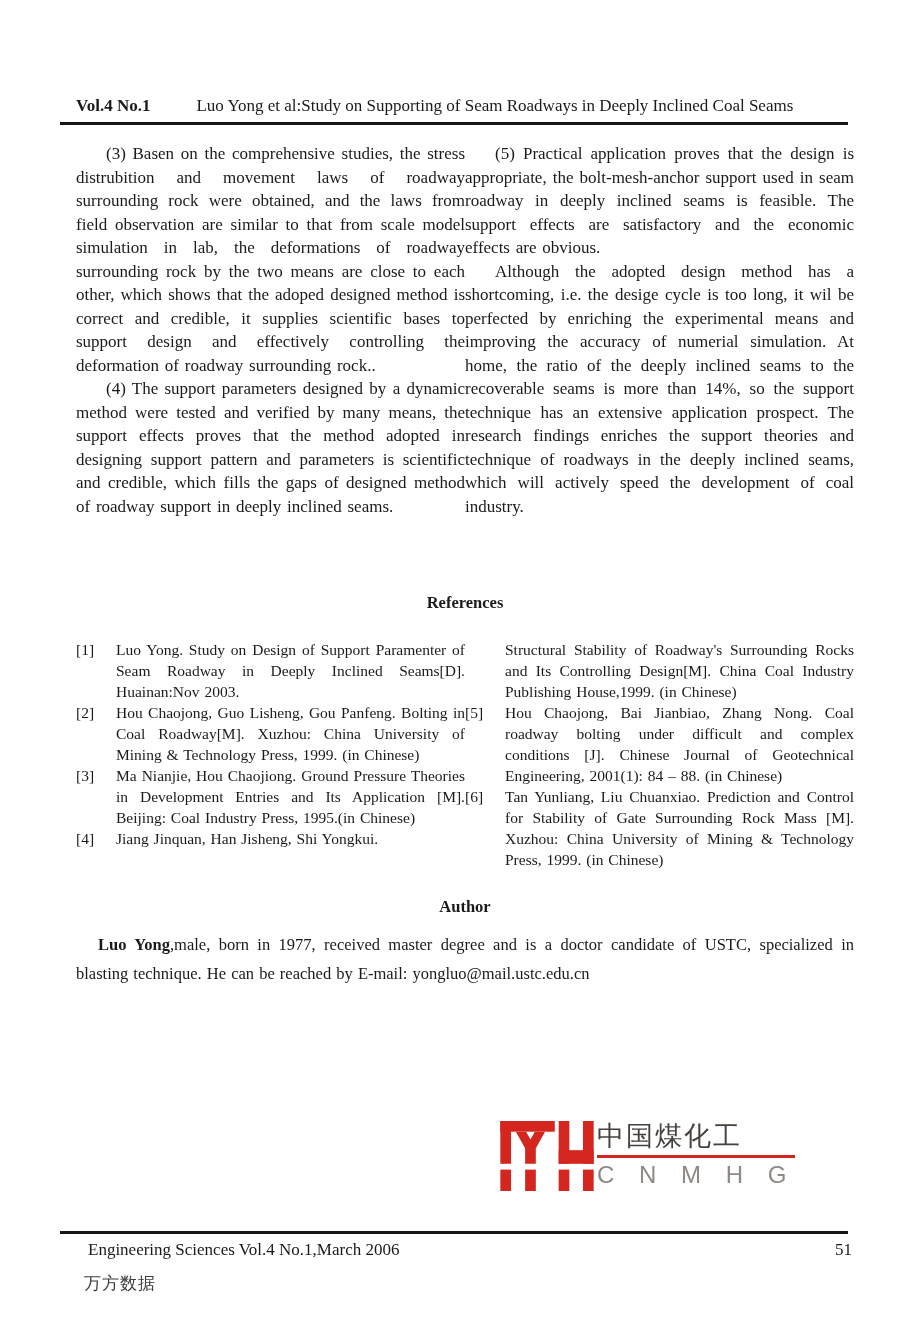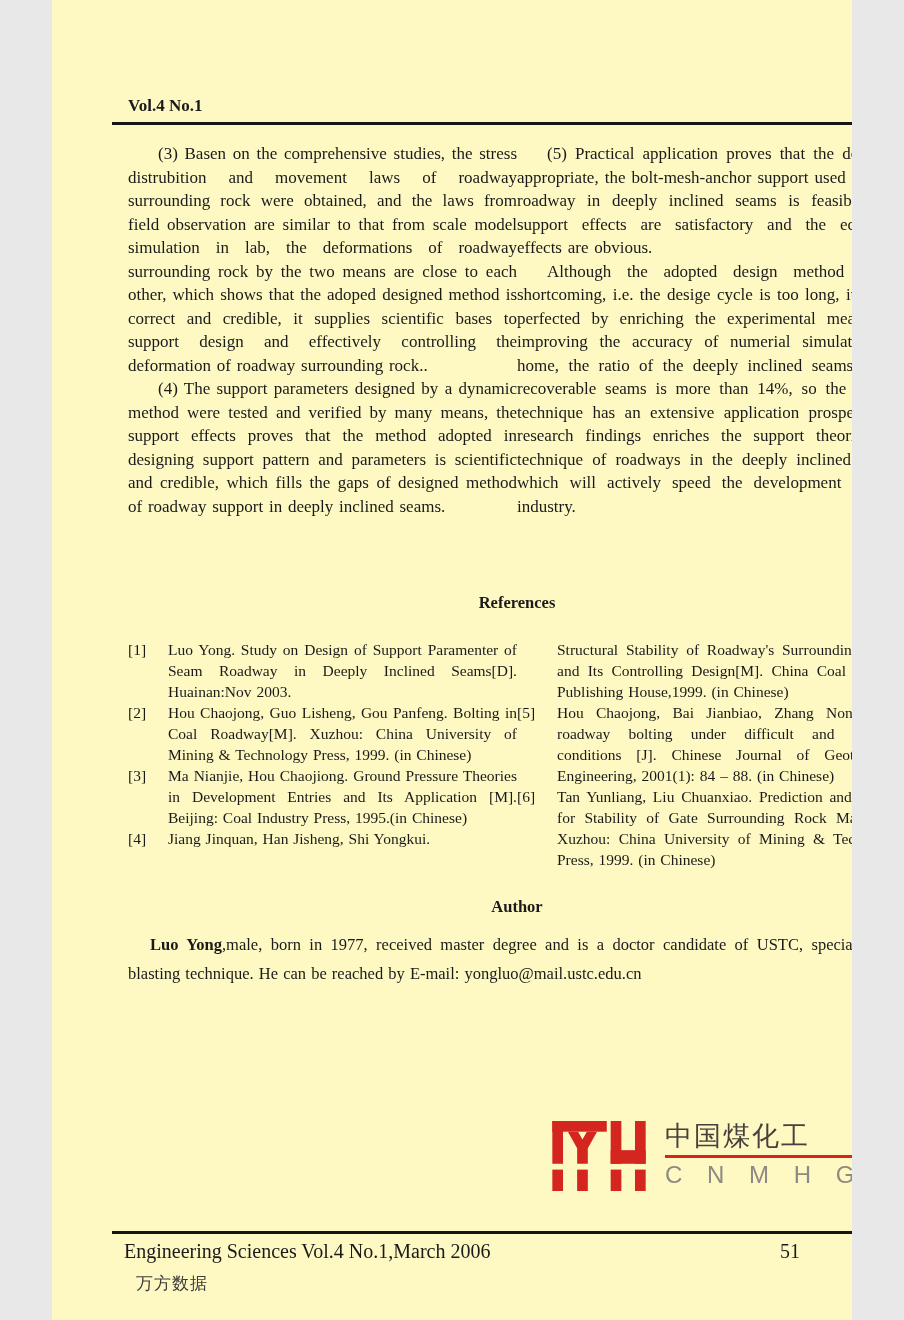--- a/index.html
+++ b/index.html
@@ -1,19 +1,19 @@
 <!DOCTYPE html>
 <html style="--logo-red: #d4261e; --logo-dark: #46413c; --logo-gray: #8e8984;"><head>
 <meta charset="utf-8">
 <style>
   html,body{margin:0;padding:0;background:#e8e8e8;}
   .page{
     position:relative;
-    width:800px;height:1320px;
-    background:#fef9c3;
+    width:904px;height:1320px;
+    background:#ffffff;
     margin:0 auto;
     font-family:"Liberation Serif","DejaVu Serif",serif;
     color:#1a1a1a;
     overflow:hidden;
   }
   
   .header{
     position:absolute;top:96px;left:76px;right:52px;
     font-size:17px;display:flex;align-items:baseline;
   }
@@ -44,54 +44,55 @@
   .ref-text{flex:1 1 auto;text-align:justify;word-spacing:1px;}
   
   .author{position:absolute;top:897px;left:76px;width:778px;}
   .bio{
     margin:13px 0 0 0;font-size:16.5px;line-height:29px;
     text-align:justify;text-indent:22px;word-spacing:1px;
   }
   
   .logo{
     position:absolute;top:1121px;left:497px;
-    display:flex;align-items:flex-start;gap:16px;
+    display:flex;align-items:flex-start;gap:0;
     font-family:"Liberation Sans","DejaVu Sans",sans-serif;
   }
   .logo-mark{display:block;}
   .logo-mark .red{fill:var(--logo-red,#d4261e);}
   .logo-cn{
     font-size:27px;letter-spacing:2px;line-height:1.15;
     color:var(--logo-dark,#46413c);white-space:nowrap;
   }
   .logo-underline{height:3px;background:var(--logo-red,#d4261e);margin:3px 0 5px 0;}
   .logo-en{
     font-size:24px;letter-spacing:9px;line-height:1.0;
     color:var(--logo-gray,#8e8984);white-space:nowrap;
   }
   
   .footer-rule{top:1231px;}
   .footer{
-    position:absolute;top:1240px;left:72px;right:52px;
+    position:absolute;top:1240px;left:88px;right:52px;
     display:flex;justify-content:space-between;align-items:baseline;
-    font-size:20px;
+    font-size:17px;
   }
   .watermark{
     position:absolute;top:1272px;left:84px;
     font-family:Liberation Mono, monospace;
     font-size:17px;color:#3c3c3c;letter-spacing:1px;
   }
 </style>
 </head>
 <body>
 
 <div class="page">
 
   <div class="header">
     <span class="vol">Vol.4 No.1</span>
+    <span class="running-title">Luo Yong et al:Study on Supporting of Seam Roadways in Deeply Inclined Coal Seams</span>
   </div>
   <div class="rule header-rule"></div>
 
   <div class="cols body-cols">
     <div class="col">
       <p>(3) Basen on the comprehensive studies, the stress distrubition and movement laws of roadway surrounding rock were obtained, and the laws from field observation are similar to that from scale model simulation in lab, the deformations of roadway surrounding rock by the two means are close to each other, which shows that the adoped designed method is correct and credible, it supplies scientific bases to support design and effectively controlling the deformation of roadway surrounding rock..</p>
       <p>(4) The support parameters designed by a dynamic method were tested and verified by many means, the support effects proves that the method adopted in designing support pattern and parameters is scientific and credible, which fills the gaps of designed method of roadway support in deeply inclined seams.</p>
     </div>
     <div class="col">
       <p>(5) Practical application proves that the design is appropriate, the bolt-mesh-anchor support used in seam roadway in deeply inclined seams is feasible. The support effects are satisfactory and the economic effects are obvious.</p>

